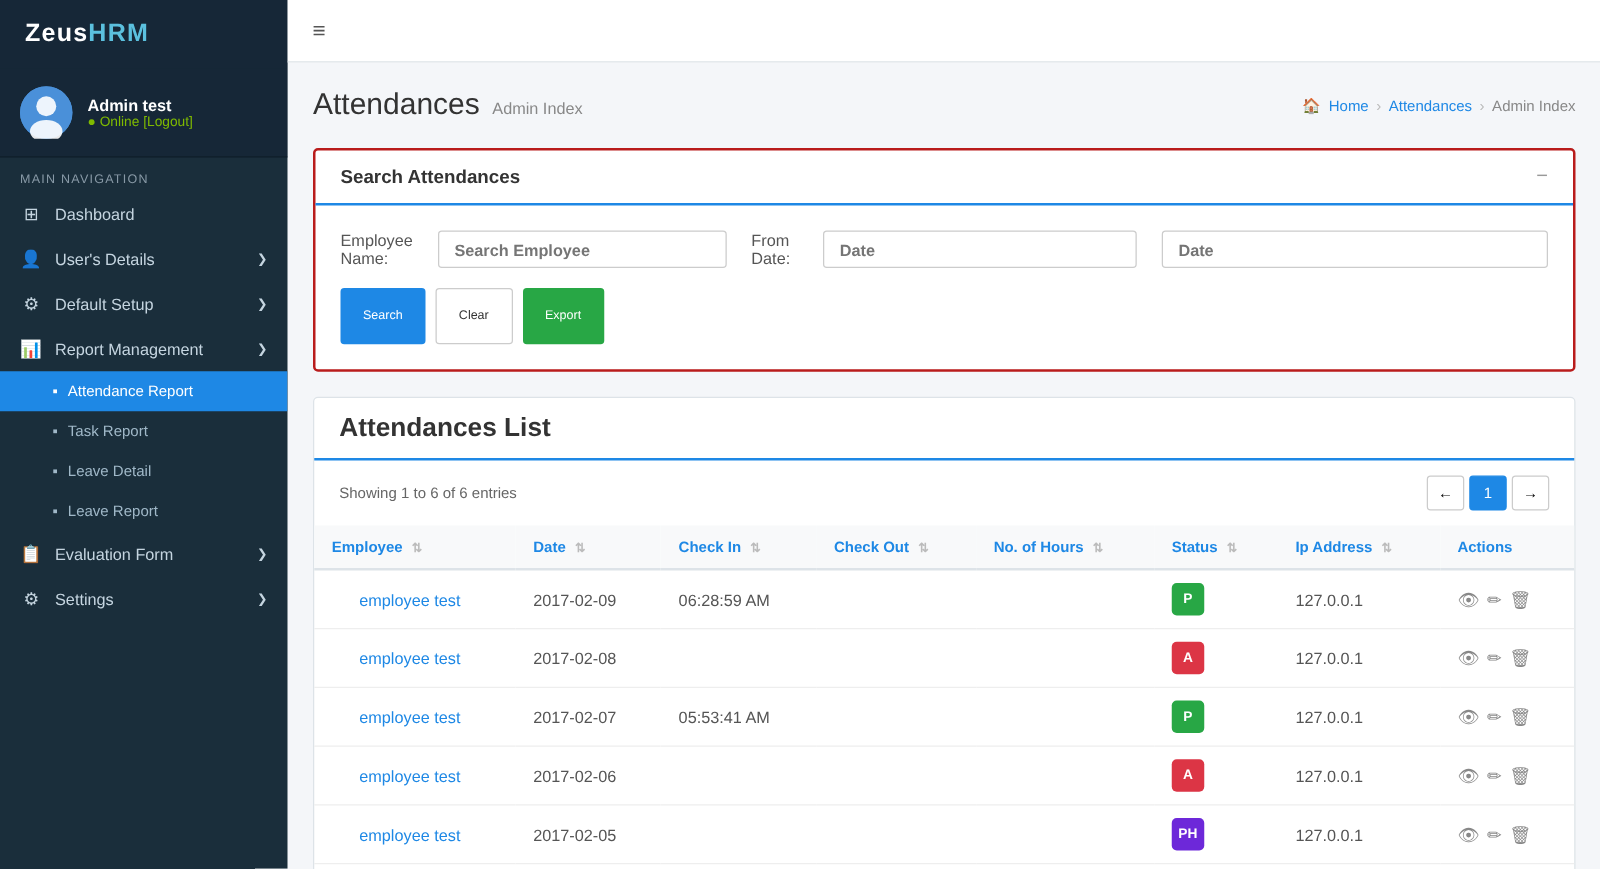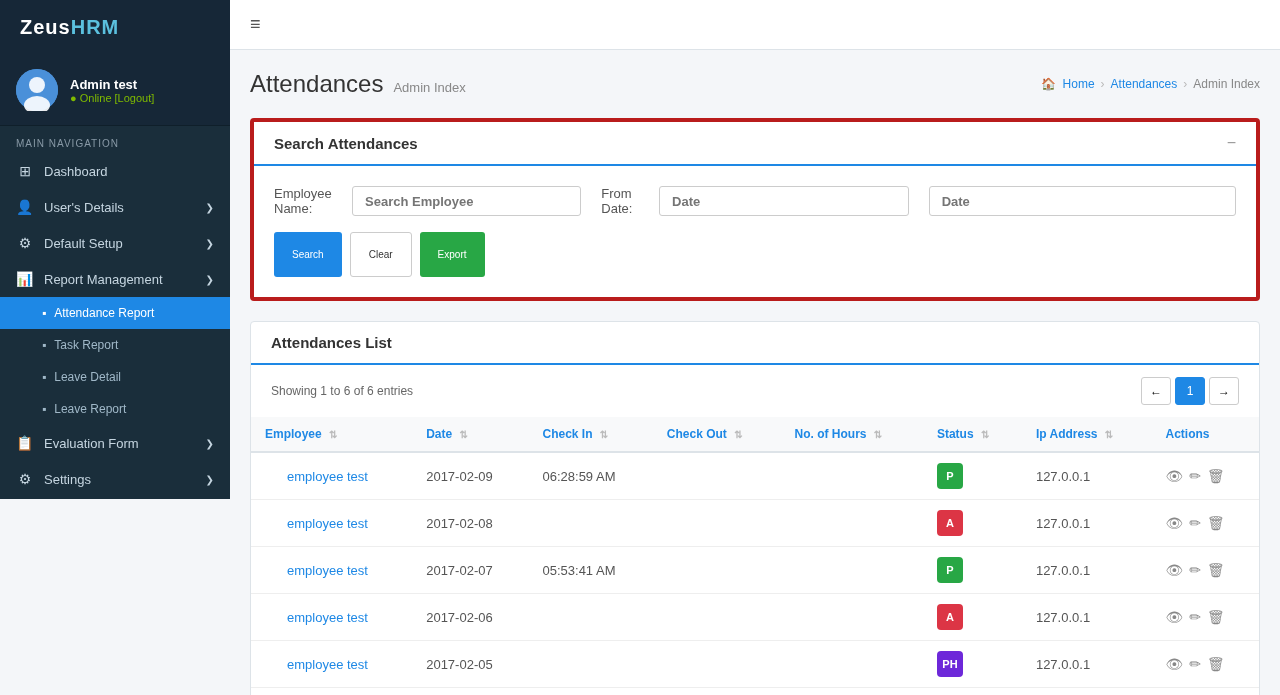--- a/index.html
+++ b/index.html
@@ -1,19 +1,19 @@
 <!DOCTYPE html>
 <html><head>
   <meta charset="utf-8">
   <style>
     * { box-sizing: border-box; margin: 0; padding: 0; }
     body { font-family: 'Segoe UI', Arial, sans-serif; font-size: 13px; background: #f4f6f9; display: flex; height: 695px; overflow: hidden; }
 
     
-    .sidebar { width: 230px; background: #1a2e3b; color: #fff; display: flex; flex-direction: column; flex-shrink: 0; height: 499px; overflow-y: auto; }
+    .sidebar { width: 230px; background: #1a2e3b; color: #fff; display: flex; flex-direction: column; flex-shrink: 0; height: 695px; overflow-y: auto; }
     .sidebar-brand { padding: 16px 20px; background: #162737; font-size: 20px; font-weight: bold; letter-spacing: 1px; }
     .sidebar-brand span { color: #fff; }
     .sidebar-brand span.hrm { color: #5bc0de; }
     .sidebar-user { display: flex; align-items: center; gap: 12px; padding: 14px 16px; background: #162737; border-bottom: 1px solid #0f1f2a; }
     .avatar { width: 42px; height: 42px; border-radius: 50%; background: #4a90d9; display: flex; align-items: center; justify-content: center; font-size: 18px; color: #fff; flex-shrink: 0; }
     .user-info .name { font-weight: 600; font-size: 13px; }
     .user-info .status { font-size: 11px; color: #7fba00; }
     .user-info .status::before { content: '● '; }
     .nav-section-label { font-size: 10px; color: #8899a6; text-transform: uppercase; padding: 12px 16px 4px; letter-spacing: 1px; }
     .nav-item { display: flex; align-items: center; padding: 10px 16px; cursor: pointer; color: #c5d5e0; font-size: 13px; gap: 10px; position: relative; }
@@ -31,21 +31,21 @@
     
     .page-header { display: flex; align-items: center; justify-content: space-between; margin-bottom: 20px; }
     .page-title-area { display: flex; align-items: baseline; gap: 10px; }
     .page-title { font-size: 24px; font-weight: 400; color: #333; }
     .page-subtitle { font-size: 13px; color: #888; }
     .breadcrumb { display: flex; align-items: center; gap: 6px; font-size: 12px; color: #888; }
     .breadcrumb a { color: #1e88e5; text-decoration: none; }
     .breadcrumb .sep { color: #bbb; }
 
     
-    .card { background: #fff; border: 4px solid #b91c1c; border-radius: 4px; margin-bottom: 20px; }
+    .card { background: #fff; border: 2px solid #b91c1c; border-radius: 4px; margin-bottom: 20px; }
     .card-header { padding: 12px 20px; border-bottom: 2px solid #1e88e5; display: flex; align-items: center; justify-content: space-between; }
     .card-title { font-size: 15px; font-weight: 600; color: #333; }
     .card-minimize { color: #999; cursor: pointer; font-size: 16px; }
     .card-body { padding: 20px; }
 
     
     .form-row { display: flex; gap: 20px; margin-bottom: 16px; }
     .form-group { flex: 1; display: flex; flex-direction: row; gap: 6px; }
     .form-label { font-size: 13px; color: #555; font-weight: 500; }
     .form-control { border: 1px solid #ccc; border-radius: 3px; padding: 5px 12px; font-size: 13px; color: #555; outline: none; width: 100%; font-weight: bold; }
@@ -53,21 +53,21 @@
     
     .btn { padding: 16px 18px; border: none; border-radius: 3px; cursor: pointer; font-size: 10px; font-weight: 500; }
     .btn-primary { background: #1e88e5; color: #fff; }
     .btn-default { background: #fff; color: #333; border: 1px solid #ccc; }
     .btn-success { background: #28a745; color: #fff; }
     .btn-group { display: flex; gap: 8px; }
 
     
     .table-card { background: #fff; border: 1px solid #dde3e8; border-radius: 4px; }
     .table-card-header { padding: 12px 20px; border-bottom: 2px solid #1e88e5; }
-    .table-card-title { font-size: 15px; font-weight: 600; color: #333; }
+    .table-card-title { font-size: 21px; font-weight: 600; color: #333; }
     .table-info { display: flex; align-items: center; justify-content: space-between; padding: 12px 20px; font-size: 12px; color: #666; }
     .pagination { display: flex; align-items: center; gap: 4px; }
     .pag-btn { width: 30px; height: 28px; border: 1px solid #ccc; background: #fff; border-radius: 3px; cursor: pointer; display: flex; align-items: center; justify-content: center; font-size: 12px; }
     .pag-btn.current { background: #1e88e5; color: #fff; border-color: #1e88e5; }
     table { width: 100%; border-collapse: collapse; }
     thead th { background: #f8f9fa; border-bottom: 2px solid #dde3e8; padding: 10px 14px; text-align: left; font-size: 12px; font-weight: 600; color: #1e88e5; white-space: nowrap; cursor: pointer; }
     thead th .sort-icon { color: #bbb; margin-left: 4px; font-size: 10px; }
     tbody tr { border-bottom: 1px solid #eee; }
     tbody td { padding: 10px 14px; font-size: 13px; color: #555; }
     .emp-link { color: #1e88e5; text-decoration: none; margin-left: 22px; }

